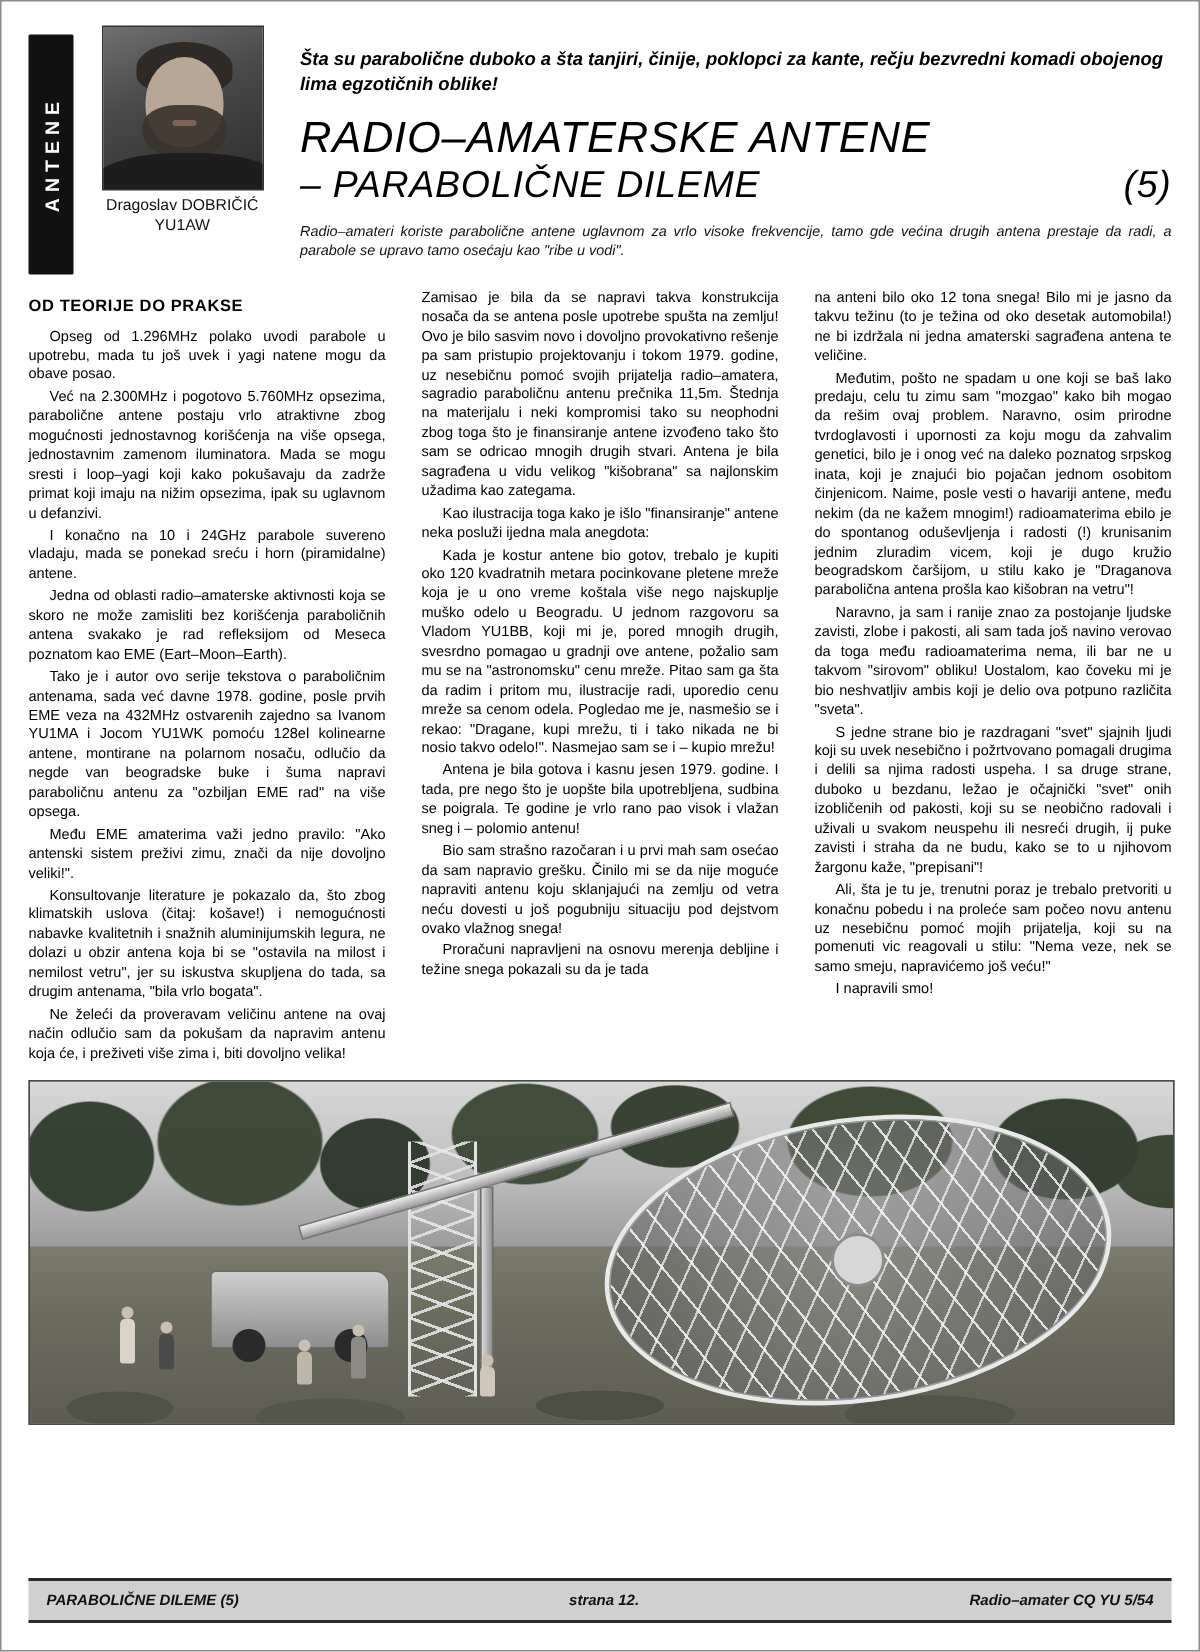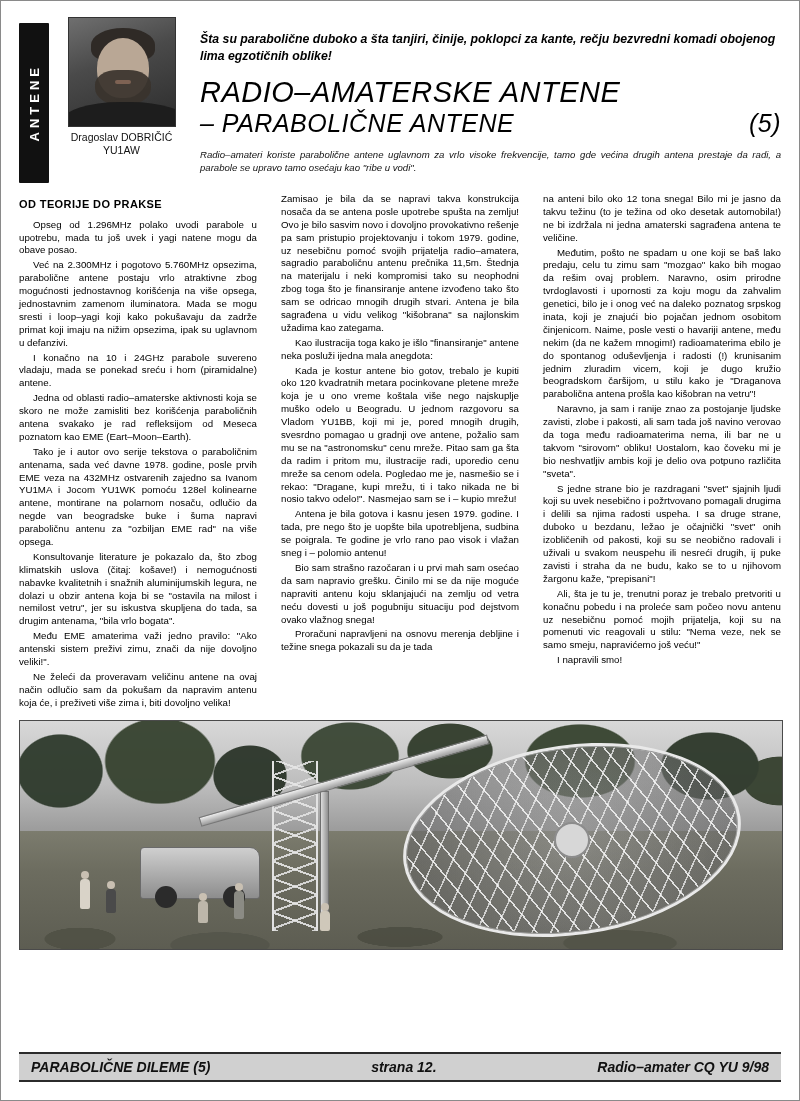--- a/index.html
+++ b/index.html
@@ -301,21 +301,21 @@
   .footer {
     position: absolute;
     left: 18px; right: 18px; bottom: 18px;
     height: 30px;
     background: #d0d0d0;
     border-top: 2px solid #2b2b2b;
     border-bottom: 2px solid #2b2b2b;
     display: flex;
     align-items: center;
     padding: 0 12px;
-    font-size: 14px;
+    font-size: 10px;
     font-weight: bold;
     font-style: italic;
     color: #111;
   }
   .footer .left { flex: 0 0 auto; }
   .footer .center { flex: 1; text-align: center; }
   .footer .right { flex: 0 0 auto; }
 </style>
 </head>
 <body>
@@ -338,39 +338,39 @@
       </div>
       <div class="author-name">Dragoslav DOBRIČIĆ</div>
       <div class="author-call">YU1AW</div>
     </div>
 
     <div class="head-right">
       <div class="kicker">Šta su parabolične duboko a šta tanjiri, činije, poklopci za kante, rečju bezvredni komadi obojenog lima egzotičnih oblike!</div>
       <div class="title">
         <div>RADIO–AMATERSKE ANTENE</div>
         <div class="line2">
-          <span class="part">– PARABOLIČNE ANTENE</span>
+          <span class="part">– PARABOLIČNE DILEME</span>
           <span class="part">(5)</span>
         </div>
       </div>
       <div class="standfirst">Radio–amateri koriste parabolične antene uglavnom za vrlo visoke frekvencije, tamo gde većina drugih antena prestaje da radi, a parabole se upravo tamo osećaju kao "ribe u vodi".</div>
     </div>
   </div>
 
   <div class="columns">
 
     <div class="col">
       <h2>OD TEORIJE DO  PRAKSE</h2>
       <p>Opseg od 1.296MHz polako uvodi parabole u upotrebu, mada tu još uvek i yagi natene mogu da obave posao.</p>
       <p>Već na 2.300MHz i pogotovo 5.760MHz opsezima, parabolične antene postaju vrlo atraktivne zbog mogućnosti jednostavnog korišćenja na više opsega, jednostavnim zamenom iluminatora. Mada se mogu sresti i loop–yagi koji kako pokušavaju da zadrže primat koji imaju na nižim opsezima, ipak su uglavnom u defanzivi.</p>
       <p>I konačno na 10 i 24GHz parabole suvereno vladaju, mada se ponekad sreću i horn (piramidalne) antene.</p>
       <p>Jedna od oblasti radio–amaterske aktivnosti koja se skoro ne može zamisliti bez korišćenja paraboličnih antena svakako je rad refleksijom od Meseca poznatom kao EME (Eart–Moon–Earth).</p>
       <p>Tako je i autor ovo serije tekstova o paraboličnim antenama, sada već davne 1978. godine, posle prvih EME veza na 432MHz ostvarenih zajedno sa Ivanom YU1MA i Jocom YU1WK pomoću 128el kolinearne antene, montirane na polarnom nosaču, odlučio da negde van beogradske buke i šuma napravi paraboličnu antenu za "ozbiljan EME rad" na više opsega.</p>
+      <p>Među EME amaterima važi jedno pravilo: "Ako antenski sistem preživi zimu, znači da nije dovoljno veliki!".</p>
       <p>Konsultovanje literature je pokazalo da, što zbog klimatskih uslova (čitaj: košave!) i nemogućnosti nabavke kvalitetnih i snažnih aluminijumskih legura, ne dolazi u obzir antena koja bi se "ostavila na milost i nemilost vetru", jer su iskustva skupljena do tada, sa drugim antenama, "bila vrlo bogata".</p>
-      <p>Među EME amaterima važi jedno pravilo: "Ako antenski sistem preživi zimu, znači da nije dovoljno veliki!".</p>
       <p>Ne želeći da proveravam veličinu antene na ovaj način odlučio sam da pokušam da napravim antenu koja će, i preživeti više zima i, biti dovoljno velika!</p>
     </div>
 
     <div class="col">
       <p class="noindent">Zamisao je bila da se napravi takva konstrukcija nosača da se antena posle upotrebe spušta na zemlju! Ovo je bilo sasvim novo i dovoljno provokativno rešenje pa sam pristupio projektovanju i tokom 1979. godine, uz nesebičnu pomoć svojih prijatelja radio–amatera, sagradio paraboličnu antenu prečnika 11,5m. Štednja na materijalu i neki kompromisi tako su neophodni zbog toga što je finansiranje antene izvođeno tako što sam se odricao mnogih drugih stvari. Antena je bila sagrađena u vidu velikog "kišobrana" sa najlonskim užadima kao zategama.</p>
       <p>Kao ilustracija toga kako je išlo "finansiranje" antene neka posluži ijedna mala anegdota:</p>
       <p>Kada je kostur antene bio gotov, trebalo je kupiti oko 120 kvadratnih metara pocinkovane pletene mreže koja je u ono vreme koštala više nego najskuplje muško odelo u Beogradu. U jednom razgovoru sa Vladom YU1BB, koji mi je, pored mnogih drugih, svesrdno pomagao u gradnji ove antene, požalio sam mu se na "astronomsku" cenu mreže. Pitao sam ga šta da radim i pritom mu, ilustracije radi, uporedio cenu mreže sa cenom odela. Pogledao me je, nasmešio se i rekao: "Dragane, kupi mrežu, ti i tako nikada ne bi nosio takvo odelo!". Nasmejao sam se i – kupio mrežu!</p>
       <p>Antena je bila gotova i kasnu jesen 1979. godine. I tada, pre nego što je uopšte bila upotrebljena, sudbina se poigrala. Te godine je vrlo rano pao visok i vlažan sneg i – polomio antenu!</p>
       <p>Bio sam strašno razočaran i u prvi mah sam osećao da sam napravio grešku. Činilo mi se da nije moguće napraviti antenu koju sklanjajući na zemlju od vetra neću dovesti u još pogubniju situaciju pod dejstvom ovako vlažnog snega!</p>
       <p>Proračuni napravljeni na osnovu merenja debljine i težine snega pokazali su da je tada</p>
@@ -405,16 +405,16 @@
       <div class="person p2"></div>
       <div class="person p3"></div>
       <div class="person p4"></div>
       <div class="person p5"></div>
     </div>
   </div>
 
   <div class="footer">
     <div class="left">PARABOLIČNE DILEME (5)</div>
     <div class="center">strana 12.</div>
-    <div class="right">Radio–amater CQ YU 9/98</div>
+    <div class="right">Radio–amater CQ YU 5/54</div>
   </div>
 
 </div>
 
 </body></html>

